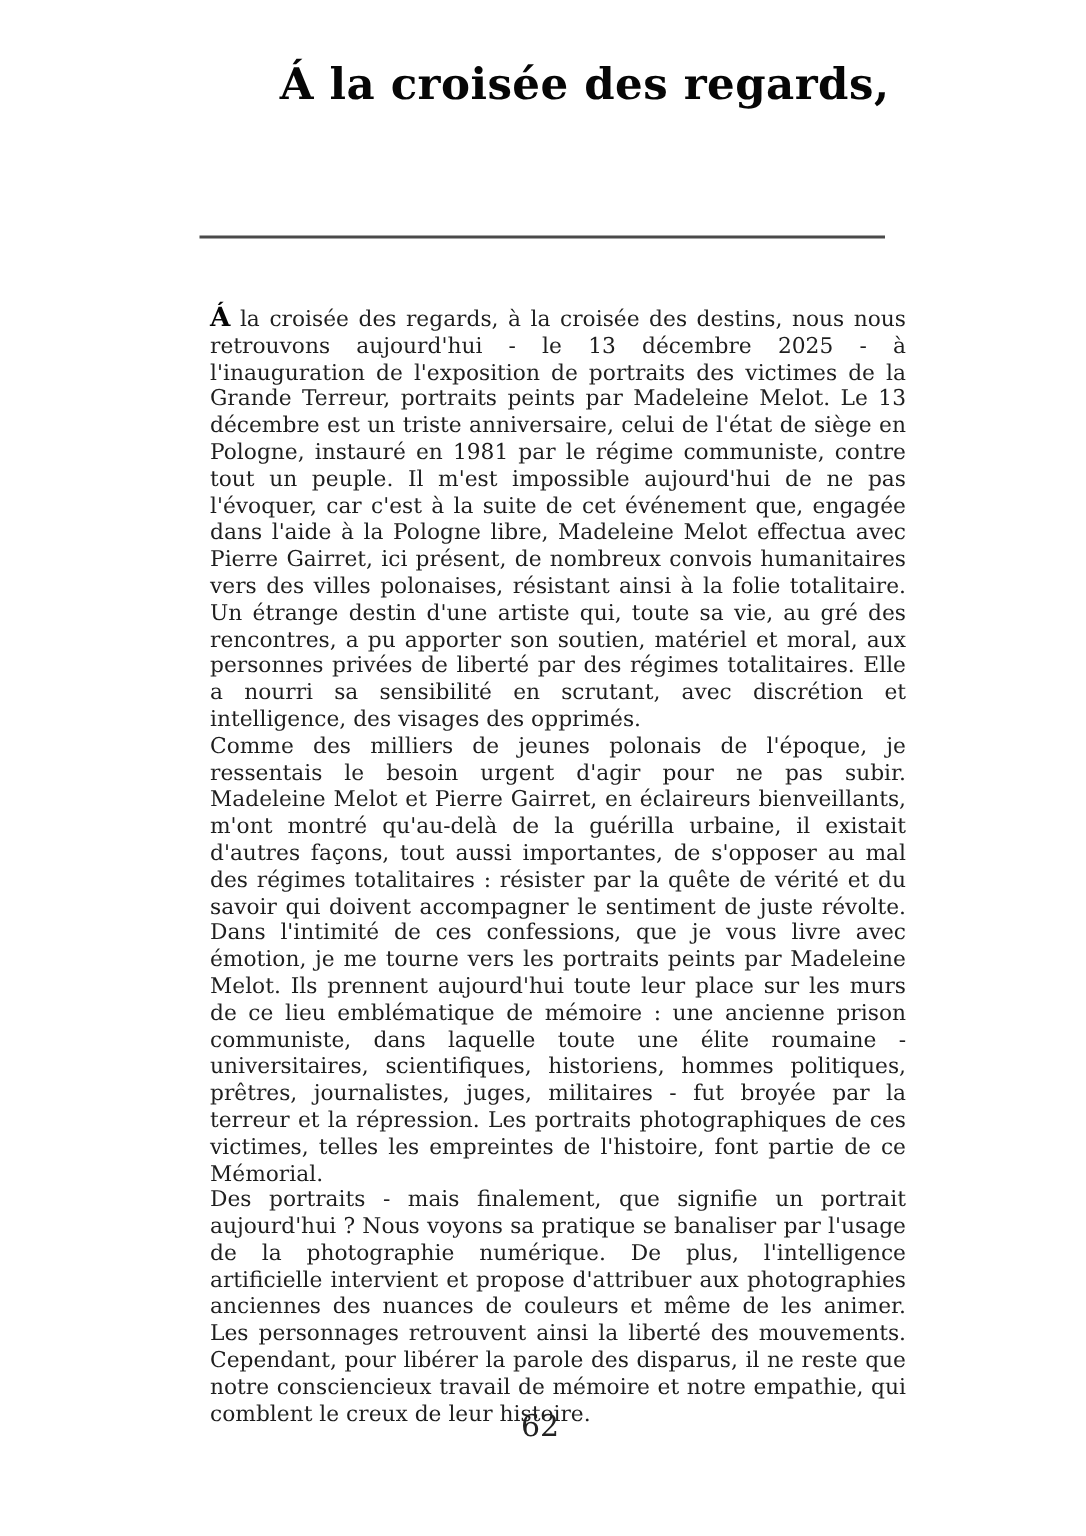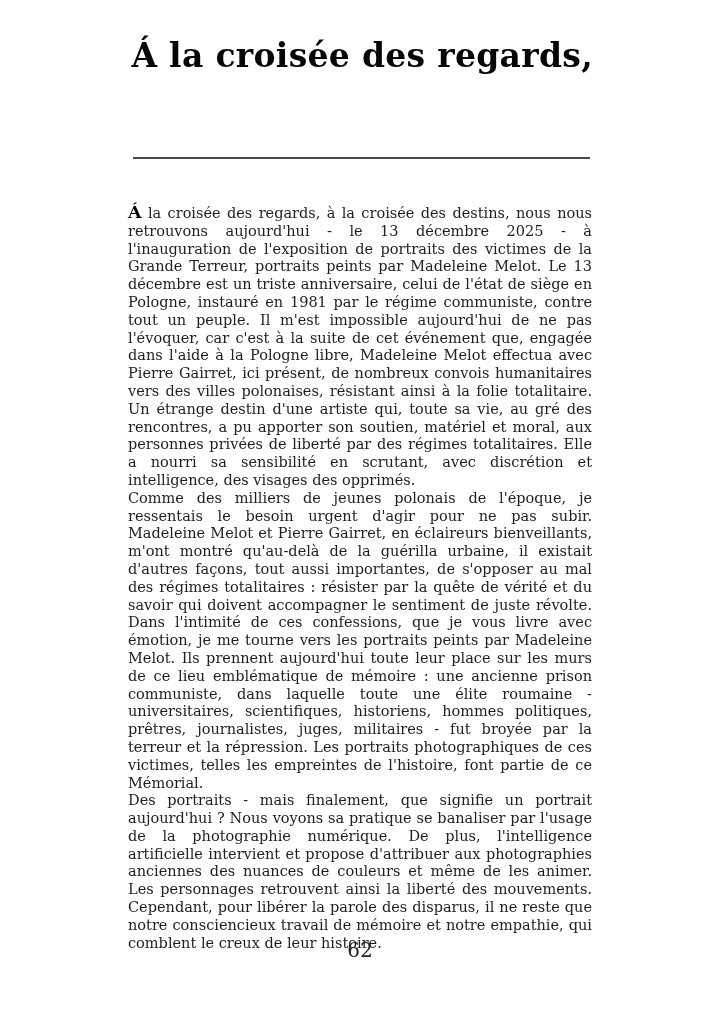--- a/index.html
+++ b/index.html
@@ -16,36 +16,36 @@
     font-family: "DejaVu Serif", "Liberation Serif", serif;
     color: #1b1b1b;
   }
   .title-block {
     position: absolute;
     left: 60px;
     right: 131px;
     top: 36px;
     text-align: right;
     font-weight: bold;
-    font-size: 33px;
+    font-size: 29px;
     line-height: 40px;
     color: #060606;
     letter-spacing: 0.3px;
   }
   .title-divider {
     position: absolute;
     left: 133px;
     top: 157px;
     width: 457px;
     height: 2px;
     background: #4a4a4a;
   }
   .body-text {
     position: absolute;
-    left: 128px;
+    left: 140px;
     width: 464px;
     top: 204px;
     font-size: 14.5px;
     line-height: 17.8px;
     text-align: justify;
     color: #1e1e1e;
   }
   .body-text p {
     margin: 0;
     padding: 0;

